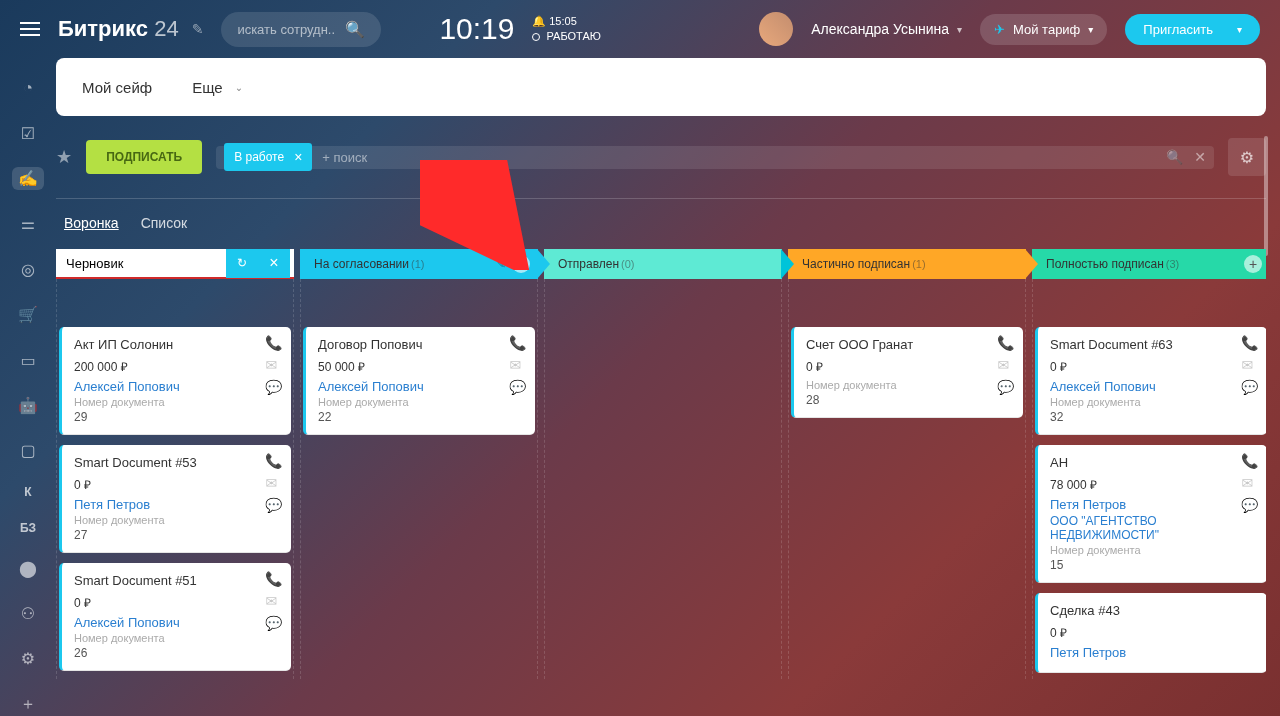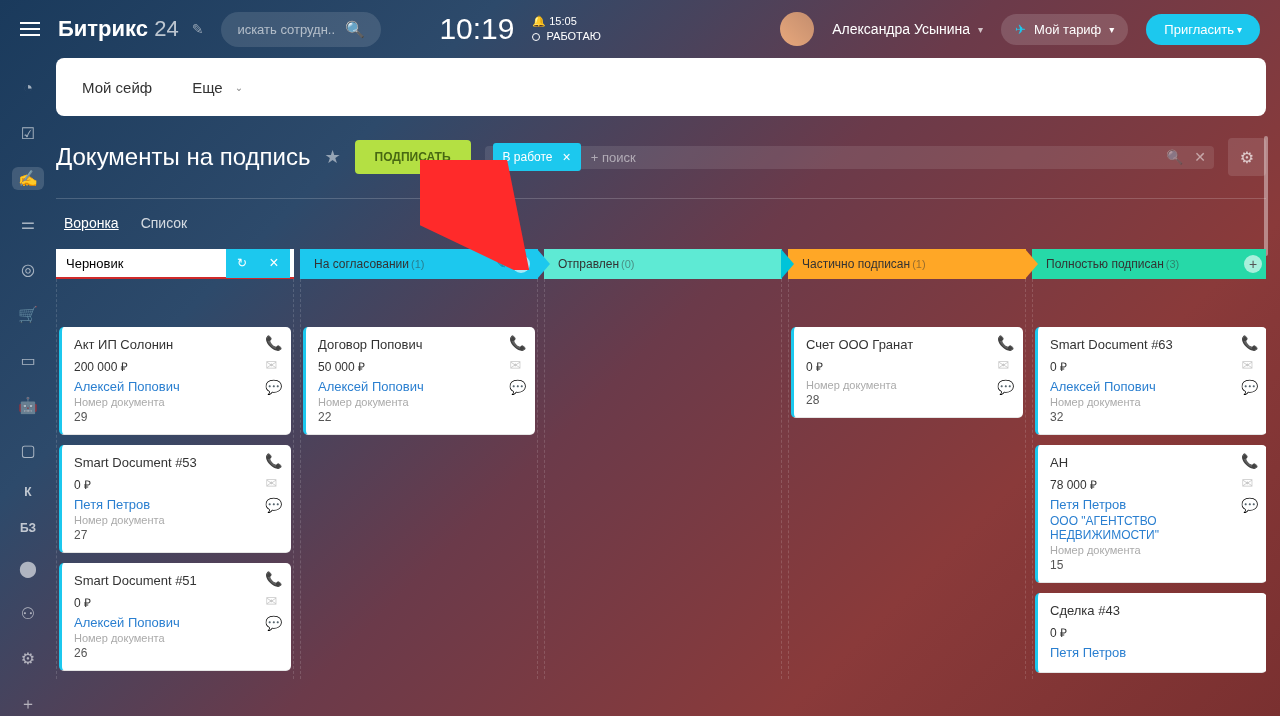--- a/index.html
+++ b/index.html
@@ -18,21 +18,21 @@
 .clock { font-size: 30px; font-weight: 300; margin-left: 40px; }
 .clock-side { font-size: 11px; line-height: 1.4; }
 .clock-side .status { display: flex; align-items: center; gap: 6px; }
 .clock-side .dot { width: 8px; height: 8px; border: 1.5px solid #fff; border-radius: 50%; }
 .spacer { flex: 1; }
 .avatar { width: 34px; height: 34px; border-radius: 50%; background: linear-gradient(45deg,#e8a87c,#c38d6e); }
 .user-name { font-size: 14px; display: flex; align-items: center; gap: 8px; }
 .user-name .caret { font-size: 10px; opacity: 0.7; }
 .tariff-btn { background: rgba(255,255,255,0.15); border-radius: 18px; padding: 8px 14px; display: flex; align-items: center; gap: 8px; font-size: 13px; cursor: pointer; }
 .tariff-btn .rocket { color: #1cc8ee; }
-.invite-btn { background: #1cc8ee; border-radius: 18px; padding: 8px 18px; font-size: 13px; cursor: pointer; display: flex; align-items: center; gap: 3px; }
+.invite-btn { background: #1cc8ee; border-radius: 18px; padding: 8px 18px; font-size: 13px; cursor: pointer; display: flex; align-items: center; gap: 24px; }
 
 
 .sidebar { position: absolute; left: 0; top: 58px; bottom: 0; width: 56px; display: flex; flex-direction: column; align-items: center; padding-top: 18px; gap: 22px; color: rgba(255,255,255,0.6); }
 .sidebar-item { cursor: pointer; font-size: 16px; width: 32px; height: 26px; display: flex; align-items: center; justify-content: center; }
 .sidebar-item.active { background: rgba(255,255,255,0.15); border-radius: 6px; color: #fff; }
 .sidebar-text { font-size: 12px; font-weight: 600; color: rgba(255,255,255,0.7); }
 
 
 .main { position: absolute; left: 56px; right: 14px; top: 58px; bottom: 0; }
 
@@ -155,21 +155,20 @@
 <div class="main">
   <div class="tabs-bar">
     <div class="tab">Мой сейф</div>
     <div class="tab more">
         <span>Еще</span>
         <span style="font-size:10px;color:#888">⌄</span>
       </div>
   </div>
 
   <div class="title-bar">
-    <div class="page-title">Документы на подпись</div>
     <span class="star">★</span>
     <div class="sign-btn">ПОДПИСАТЬ</div>
     <div class="filter-bar">
       <div class="filter-chip">
           <span>В работе</span>
           <span class="x">×</span>
         </div>
       <input placeholder="+ поиск" style="">
       <span class="search-ico">🔍</span>
       <span class="x-ico">✕</span>

